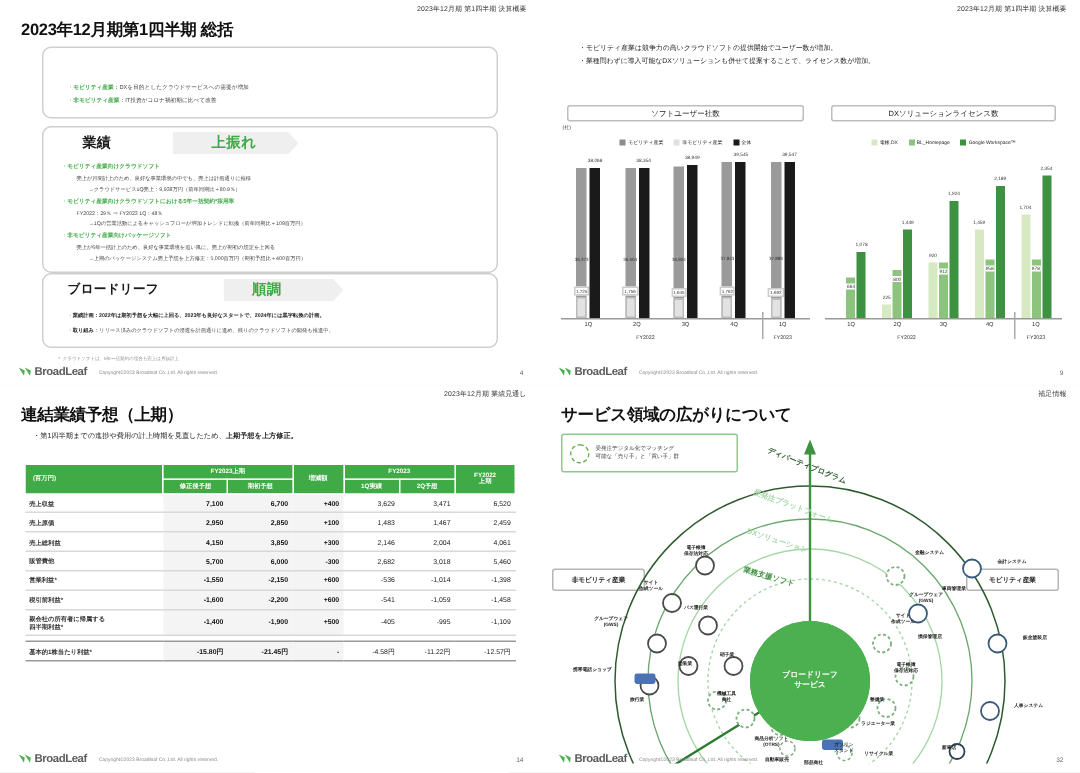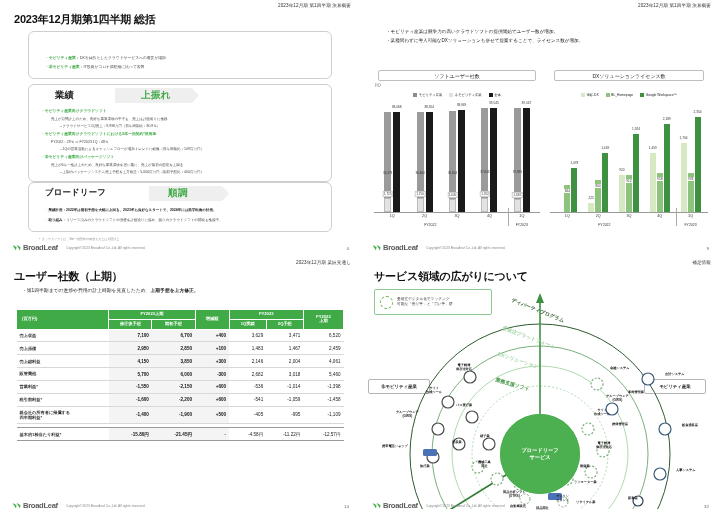--- a/index.html
+++ b/index.html
@@ -479,21 +479,21 @@
         </div>
         <div class="copyright">Copyright©2023 Broadleaf Co.,Ltd. All rights reserved.</div>
         <div class="pagenum">9</div>
       </div>
     </div>
   </div>
 
   <div class="slide">
     <div class="slide-inner">
       <div class="slide-header">2023年12月期 業績見通し</div>
-      <div class="slide-title">ユーザー社数（上期）</div>
+      <div class="slide-title">連結業績予想（上期）</div>
       <div class="lead">
         <span>・第1四半期までの進捗や費用の計上時期を見直したため、</span><b>上期予想を上方修正。</b>
       </div>
 
       <table class="fin">
         <thead>
           <tr>
             <th rowspan="2" style="width:92px;text-align:left;padding-left:5px;">(百万円)</th>
             <th colspan="2">FY2023上期</th>
             <th rowspan="2" style="width:34px;">増減額</th>

